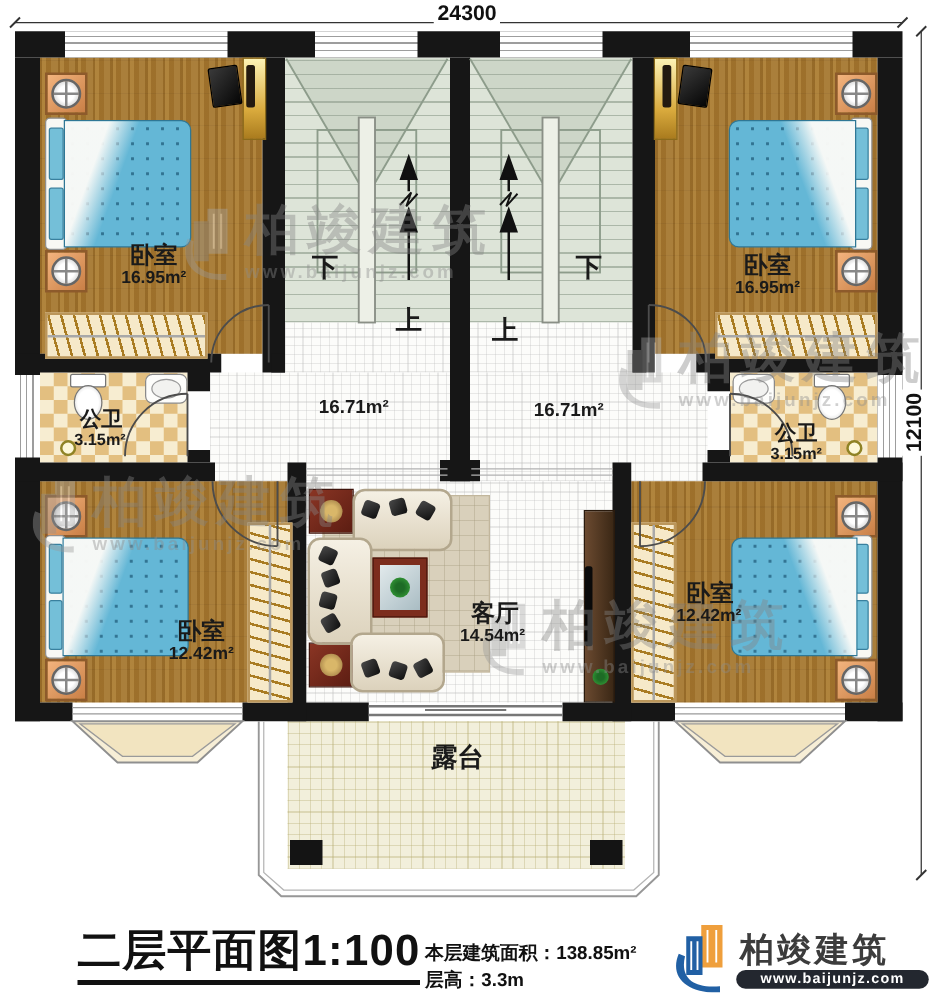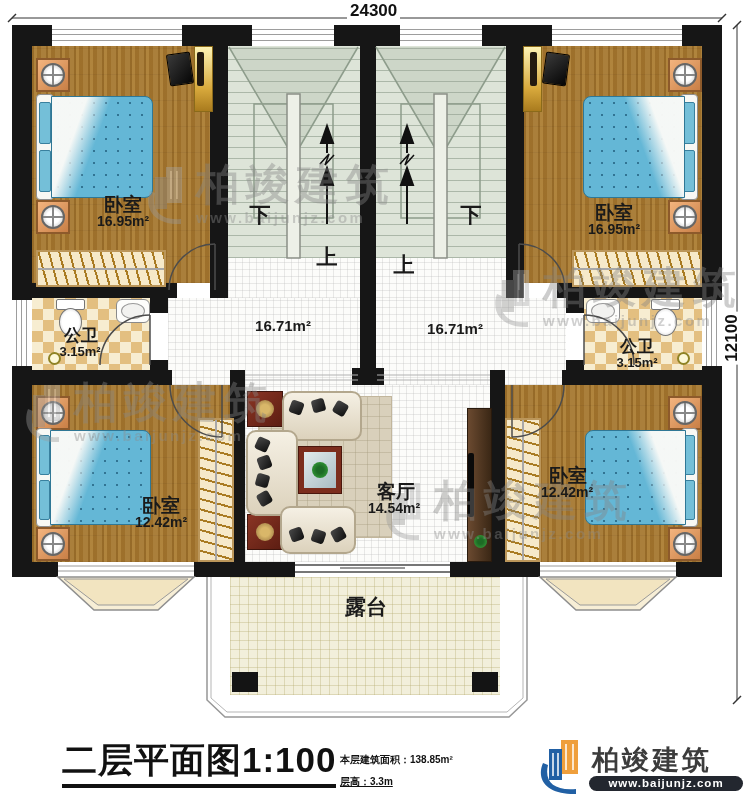--- a/index.html
+++ b/index.html
@@ -56,21 +56,21 @@
   .plantG2{position:absolute;border-radius:50%;background:radial-gradient(circle,#1d6b25 30%,#2f8f33 70%,#1d5a20 100%);}
   .tvwall{position:absolute;background:linear-gradient(90deg,#6b4a30,#3a2715);border:1px solid #291a0d;}
   .col{position:absolute;background:#141414;}
   .wm{position:absolute;display:flex;align-items:flex-start;gap:8px;opacity:.40;pointer-events:none;}
   .wm-col{display:flex;flex-direction:column;}
   .wm-big{font-size:43px;font-weight:700;color:#858585;letter-spacing:7px;line-height:1;}
   .wm-url{font-size:15px;font-weight:700;color:#8c8c8c;letter-spacing:2.5px;margin-top:3px;}
   .dimtext{position:absolute;font-weight:700;color:#111;font-size:17px;background:#fff;padding:0 3px;}
   .ft-title{position:absolute;left:62px;top:737px;font-weight:700;color:#111;font-size:35px;letter-spacing:1px;}
   .ft-underline{position:absolute;left:62px;top:784px;width:274px;height:4px;background:#111;}
-  .ft-stat{position:absolute;font-weight:700;color:#111;font-size:10px;}
+  .ft-stat{position:absolute;font-weight:700;color:#111;font-size:15px;}
   .ft-brand{position:absolute;left:592px;top:742px;font-weight:700;color:#3c3c3c;font-size:27px;letter-spacing:3px;}
   .ft-urlbar{position:absolute;left:589px;top:776px;width:154px;height:15px;background:#23272f;border-radius:8px;
              color:#fff;font-size:11.5px;font-weight:700;letter-spacing:1px;text-align:center;line-height:15px;}
   svg{display:block;}
 </style>
 </head>
 <body>
 
 <div id="canvas">
 
@@ -403,21 +403,21 @@
   <div class="rlabel" style="left:327px;top:246px;font-size:21px;">上</div>
   <div class="rlabel" style="left:471px;top:204px;font-size:21px;">下</div>
   <div class="rlabel" style="left:404px;top:254px;font-size:21px;">上</div>
 
   <div class="dimtext" style="left:347px;top:1px;">24300</div>
   <div class="dimtext" style="left:705px;top:328px;transform:rotate(-90deg);">12100</div>
 
   <div class="ft-title"><span>二层平面图</span><span>1:100</span></div>
   <div class="ft-underline"></div>
   <div class="ft-stat" style="left:340px;top:753px;"><span>本层建筑面积：</span><span>138.85m²</span></div>
-  <div class="ft-stat" style="left:340px;top:775px;text-decoration:underline;"><span>层高：</span><span>3.3m</span></div>
+  <div class="ft-stat" style="left:340px;top:775px;"><span>层高：</span><span>3.3m</span></div>
   <svg class="abs" style="left:540px;top:738px;" width="46" height="56" viewBox="0 0 46 56">
     <path d="M8 27 C4 44 14 53 36 51 L36 56 C10 57 -5 44 3 25 Z" fill="#2160a4"></path>
     <rect x="21" y="2" width="17" height="34" fill="#ef9f3c"></rect>
     <rect x="9" y="11" width="13" height="31" fill="#2160a4"></rect>
     <line x1="26" y1="6" x2="26" y2="32" stroke="#fff" stroke-width="1.5"></line>
     <line x1="33" y1="6" x2="33" y2="32" stroke="#fff" stroke-width="1.5"></line>
     <line x1="13" y1="15" x2="13" y2="38" stroke="#fff" stroke-width="1.5"></line>
     <line x1="18" y1="15" x2="18" y2="38" stroke="#fff" stroke-width="1.5"></line>
   </svg>
   <div class="ft-brand">柏竣建筑</div>

